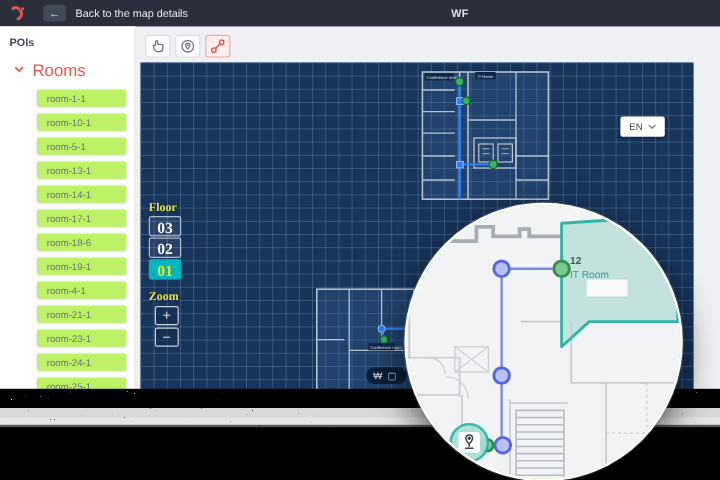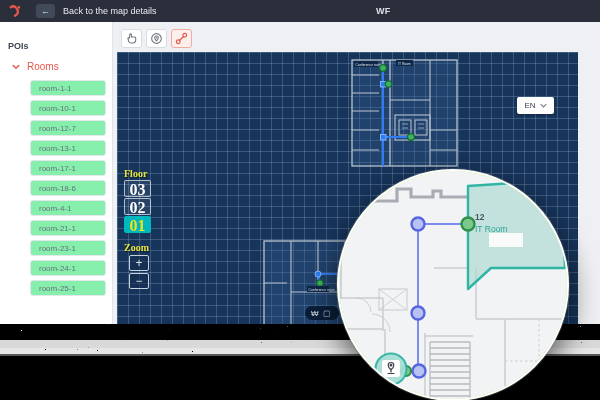--- a/index.html
+++ b/index.html
@@ -18,25 +18,25 @@
   .back-btn { margin-left:13px; height:14px; padding:0 5px; background:#414a59;
               border-radius:3px; color:#dfe3ea; font-size:9px; line-height:14px;
               display:flex; align-items:center; cursor:pointer; }
   .back-label { margin-left:8px; color:#e8eaee; font-size:9px; }
   .tb-title { position:absolute; left:376px; top:6px; color:#dde1e8;
               font-size:9px; font-weight:bold; letter-spacing:.3px; }
 
   
   .sidebar { position:absolute; left:0; top:22px; width:113px; height:312px;
              background:#fff; border-right:1px solid #e1e4e9; }
-  .sb-header { padding:19px 0 0 8px; font-size:9px; font-weight:bold; color:#3f4654; }
+  .sb-header { padding:8px 0 0 8px; font-size:9px; font-weight:bold; color:#3f4654; }
   .sb-group { display:flex; align-items:center; margin:10px 0 8px 12px; cursor:pointer; }
   .sb-group svg { width:8px; height:8px; }
-  .sb-group-label { margin-left:7px; font-size:10px; color:#e4584c; }
-  .room-item { margin:0 6px 4px 30px; height:16px; background:#86efac;
+  .sb-group-label { margin-left:7px; font-size:14px; color:#e4584c; }
+  .room-item { margin:0 6px 4px 30px; height:16px; background:#bef264;
                border:1px solid #e4e7ec; border-radius:3px; display:flex;
                align-items:center; padding-left:8px; font-size:8px;
                color:#68727f; cursor:pointer; }
 
   
   .main { position:absolute; left:113px; top:22px; width:487px; height:312px; }
   .tools { position:absolute; left:8px; top:7px; display:flex; gap:4px; }
   .tool-btn { width:21px; height:19px; background:#fff; border:1px solid #d8dce1;
               border-radius:3px; display:flex; align-items:center;
               justify-content:center; cursor:pointer; }
@@ -55,21 +55,21 @@
               background:#fff; border-radius:2px; box-shadow:0 1px 2px rgba(0,0,0,.3);
               display:flex; align-items:center; justify-content:center; gap:4px;
               font-size:8px; color:#3c4250; cursor:pointer;margin-top:40px; }
 
   
   .floor-ctl { position:absolute; left:7px; top:116px; width:46px;
                font-family:"Liberation Serif", serif; }
   .fc-label { color:#e8e63c; font-size:10px; font-weight:bold;
               text-shadow:1px 1px 1px #0a1c33; }
   .fc-num { width:27px; height:17px; margin-top:1px; text-align:center;
-            font-size:16px; font-weight:bold; line-height:17px; color:#fff;
+            font-size:13px; font-weight:bold; line-height:17px; color:#fff;
             background:rgba(255,255,255,.07); border:1px solid rgba(220,228,236,.75);
             border-radius:2px; cursor:pointer; }
   .fc-num.sel { background:#00b7be; color:#e8e520; border-color:#00b7be;text-align:center; }
   .fc-zoom-label { margin-top:9px; }
   .zm-btn { width:20px; height:16px; margin:2px 0 0 5px; text-align:center;
             font-size:12px; line-height:15px; color:#d5dce2;
             background:rgba(20,45,80,.55); border:1px solid #c9d2da;
             border-radius:2px; cursor:pointer;
             font-family:"Liberation Sans", sans-serif; }
 
@@ -104,24 +104,26 @@
   <div class="sidebar">
     <div class="sb-header">POIs</div>
     <div class="sb-group">
       <svg viewBox="0 0 10 10">
         <path d="M1.5 3 L5 6.5 L8.5 3" stroke="#e4584c" stroke-width="1.8" fill="none" stroke-linecap="round"></path>
       </svg>
       <span class="sb-group-label">Rooms</span>
     </div>
     <div class="room-item">room-1-1</div>
     <div class="room-item">room-10-1</div>
-    <div class="room-item">room-12-7</div>
+    <div class="room-item">room-5-1</div>
     <div class="room-item">room-13-1</div>
+    <div class="room-item">room-14-1</div>
     <div class="room-item">room-17-1</div>
     <div class="room-item">room-18-6</div>
+    <div class="room-item">room-19-1</div>
     <div class="room-item">room-4-1</div>
     <div class="room-item">room-21-1</div>
     <div class="room-item">room-23-1</div>
     <div class="room-item">room-24-1</div>
     <div class="room-item">room-25-1</div>
   </div>
 
   <div class="main">
 
     <div class="tools">

